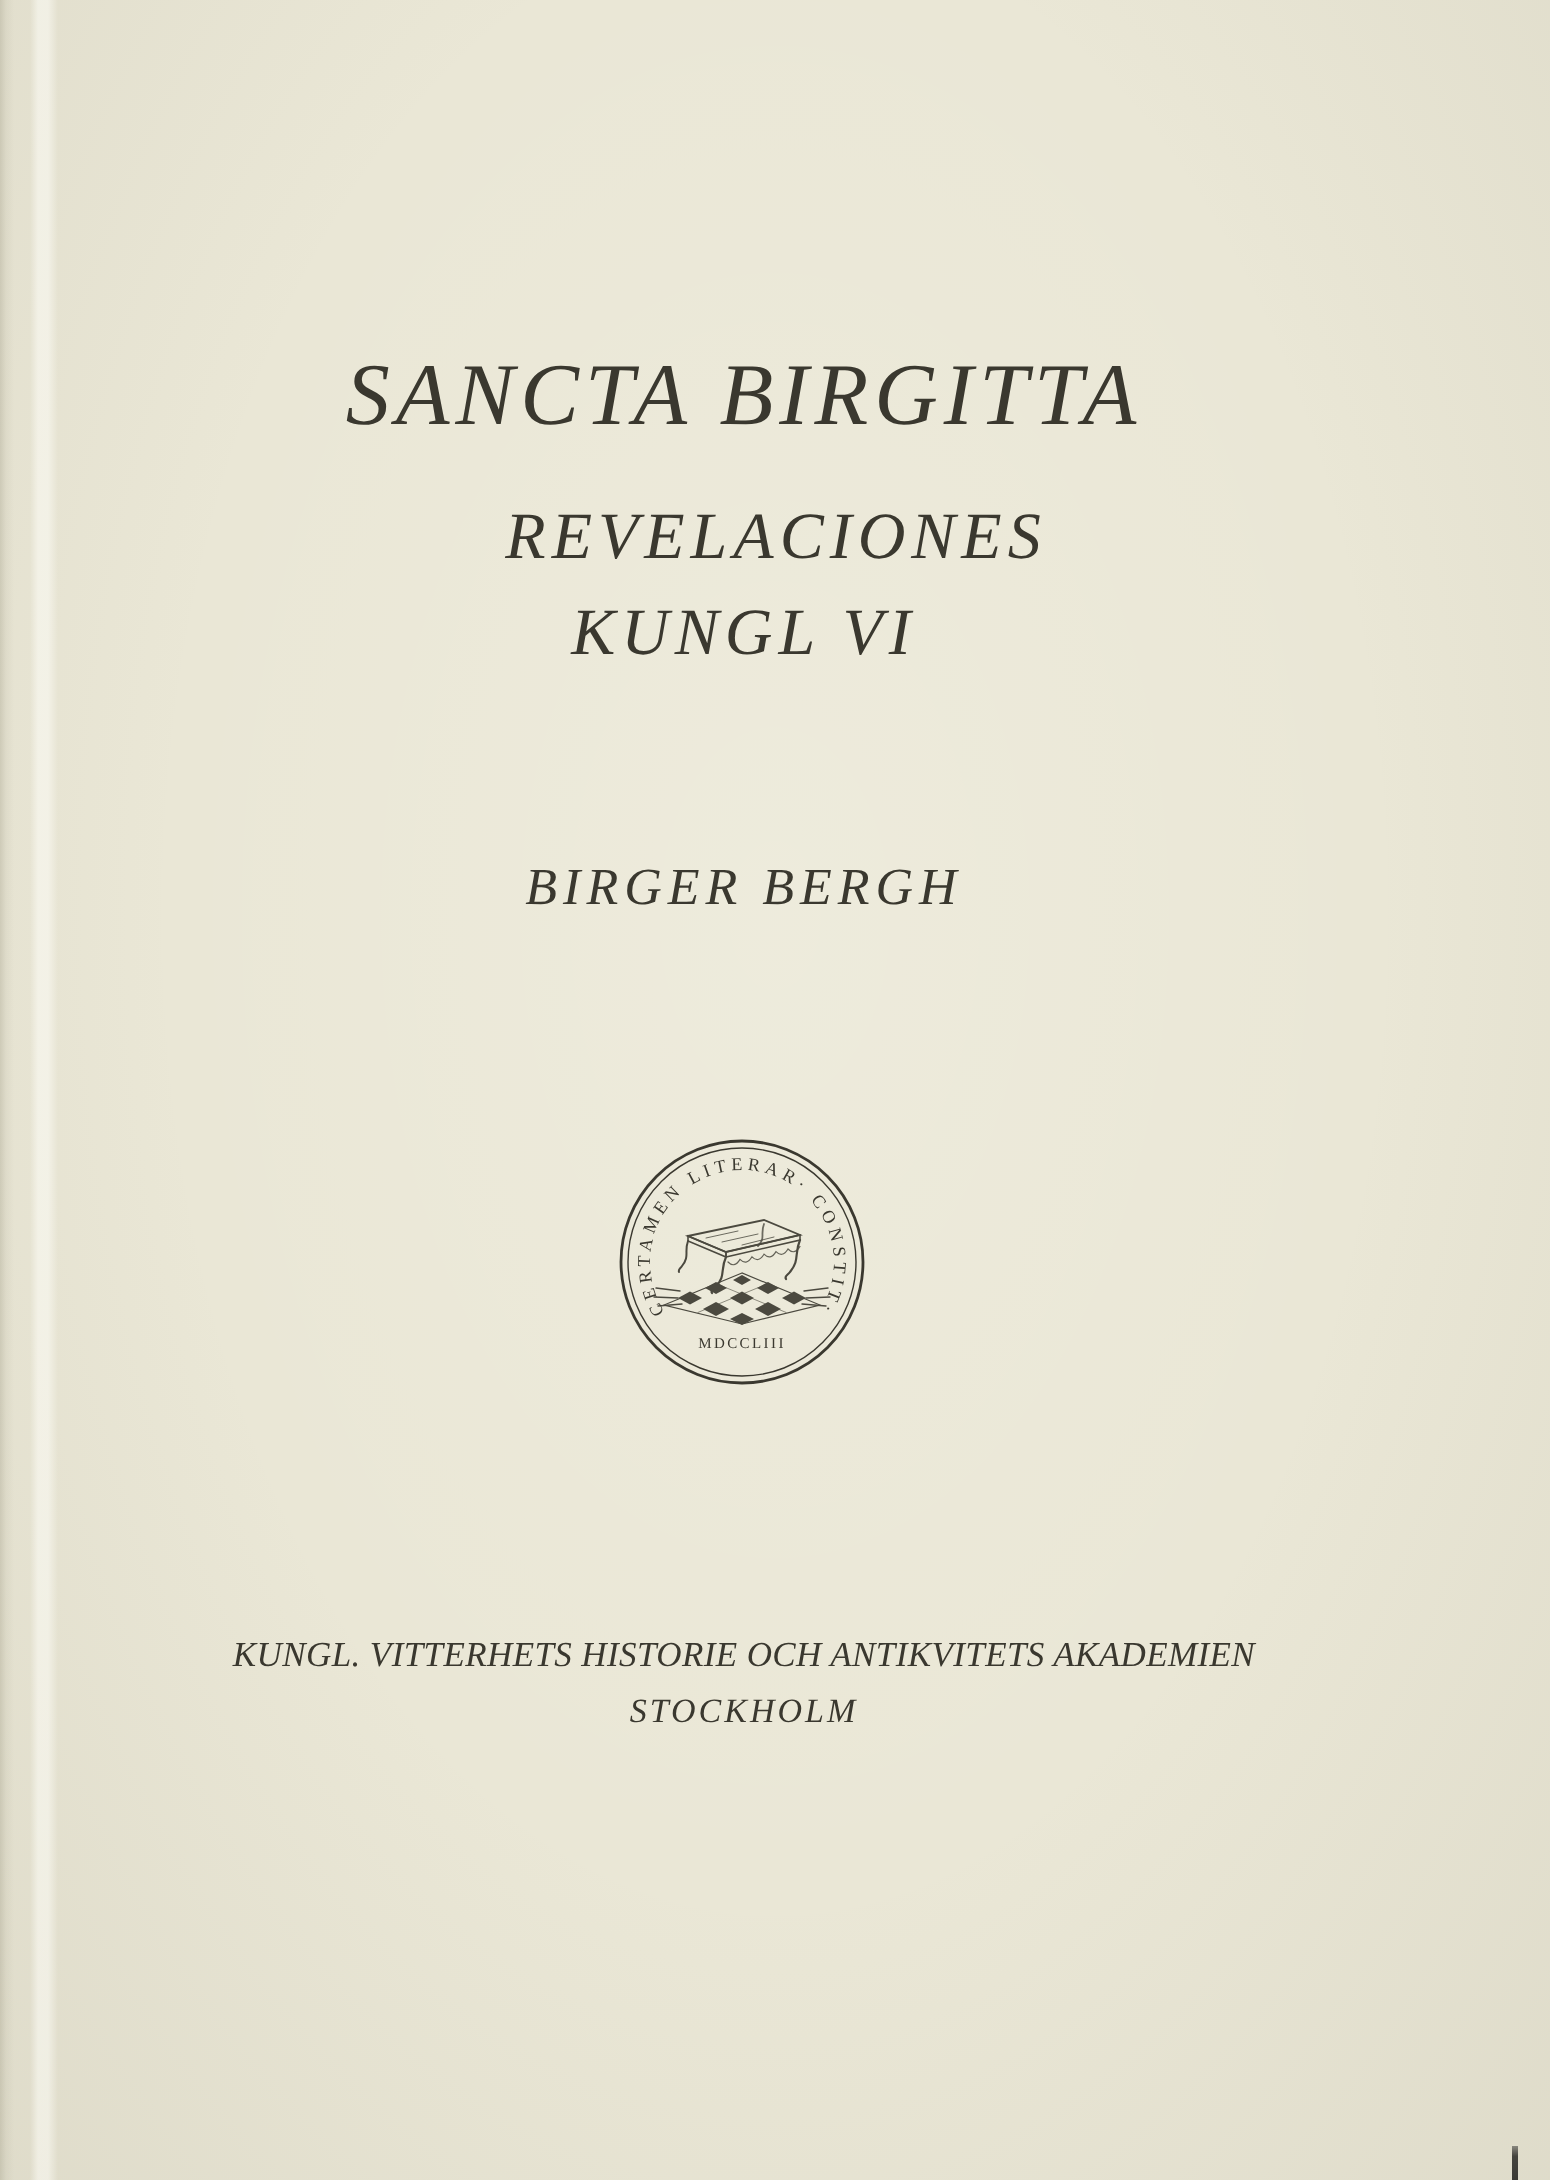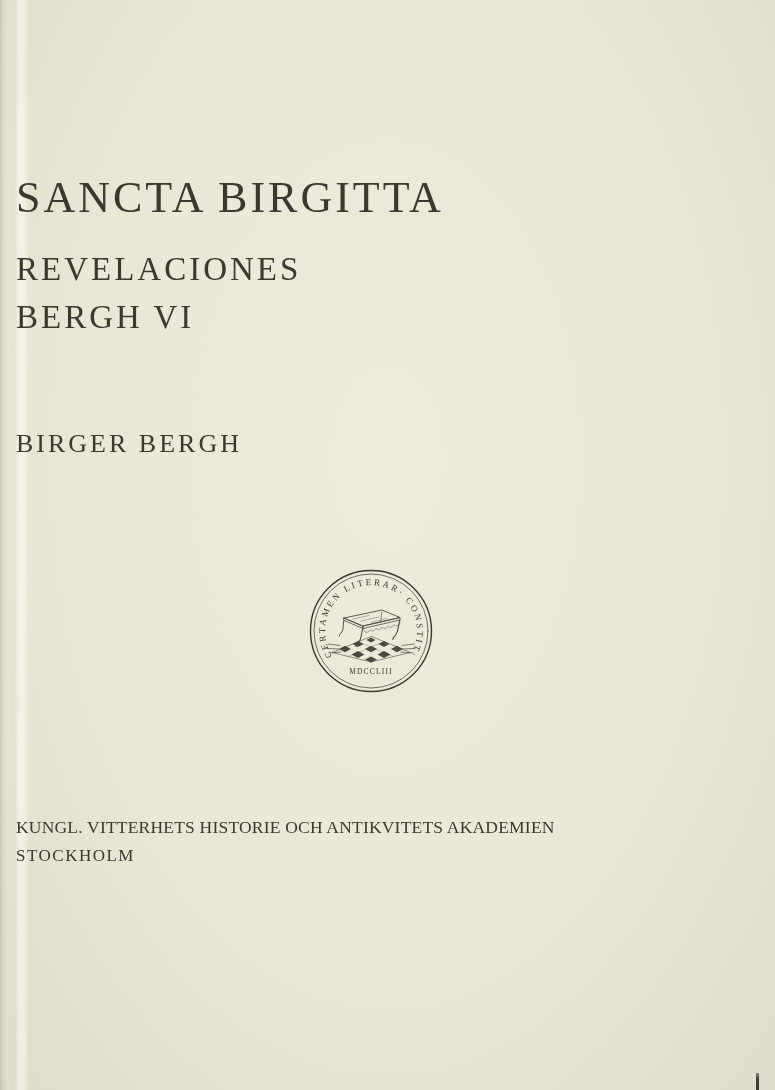--- a/index.html
+++ b/index.html
@@ -12,33 +12,34 @@
     color: var(--ink, #3a382f);
     font-family: "Liberation Serif", "DejaVu Serif", serif;
     background:
       linear-gradient(90deg, rgba(150,146,124,0.30) 0px, rgba(150,146,124,0.10) 3px, rgba(150,146,124,0) 7px),
       linear-gradient(90deg, rgba(0,0,0,0) 15px, rgba(255,255,250,0.50) 19px, rgba(255,255,250,0.50) 24px, rgba(0,0,0,0) 29px),
       radial-gradient(ellipse at 50% 42%, rgba(255,255,248,0.18) 0%, rgba(0,0,0,0) 55%, rgba(125,120,98,0.10) 100%),
       var(--paper, #eae7d6);
   }
   .centered-col {
     position: absolute;
-    left: 16px;
+    left: 0;
     width: 744px; 
-    text-align: left;
+    text-align: center;
+    font-style: italic;
   }
   .main-title {
     top: 176px;
     font-size: 44px;
     letter-spacing: 3px;
     line-height: 1;
     white-space: nowrap;
   }
   .subtitle { font-size: 33px; letter-spacing: 3px; line-height: 1; white-space: nowrap; }
-  .subtitle-1 { top: 253px; }
+  .subtitle-1 { top: 253px; padding-left: 16px; }
   .subtitle-2 { top: 301px; }
   .edited-by { top: 375px; font-size: 18px; letter-spacing: 2.5px; line-height: 1; }
   .editor    { top: 415px; font-size: 26px; letter-spacing: 3px; line-height: 1; white-space: nowrap; margin-top: 16px; }
   .seal-wrap { position: absolute; left: 306px; top: 566px; width: 130px; height: 130px; }
   .seal-wrap svg { display: block; }
   .seal-wrap text { font-family: "Liberation Serif", "DejaVu Serif", serif; fill: currentColor; }
   .publisher { top: 819px; font-size: 17.5px; letter-spacing: 0.2px; line-height: 1; white-space: nowrap; }
   .city      { top: 847px; font-size: 17px; letter-spacing: 1.5px; line-height: 1; }
   .reg-mark {
     position: absolute;
@@ -51,21 +52,21 @@
 </style>
 </head>
 <body>
 
 <div class="page">
 
   <div class="centered-col main-title">SANCTA BIRGITTA</div>
 
   <div class="centered-col subtitle subtitle-1">REVELACIONES</div>
 
-  <div class="centered-col subtitle subtitle-2">BERGH VI</div>
+  <div class="centered-col subtitle subtitle-2">KUNGL VI</div>
 
 
   <div class="centered-col editor">BIRGER BERGH</div>
 
   <div class="seal-wrap">
     <svg width="130" height="130" viewBox="-65 -65 130 130" fill="none" stroke="currentColor" stroke-linecap="round">
       <defs>
         <path id="sealArc" d="M -38.3 25.5 A 46 46 0 1 1 38.3 25.5"></path>
       </defs>
 

